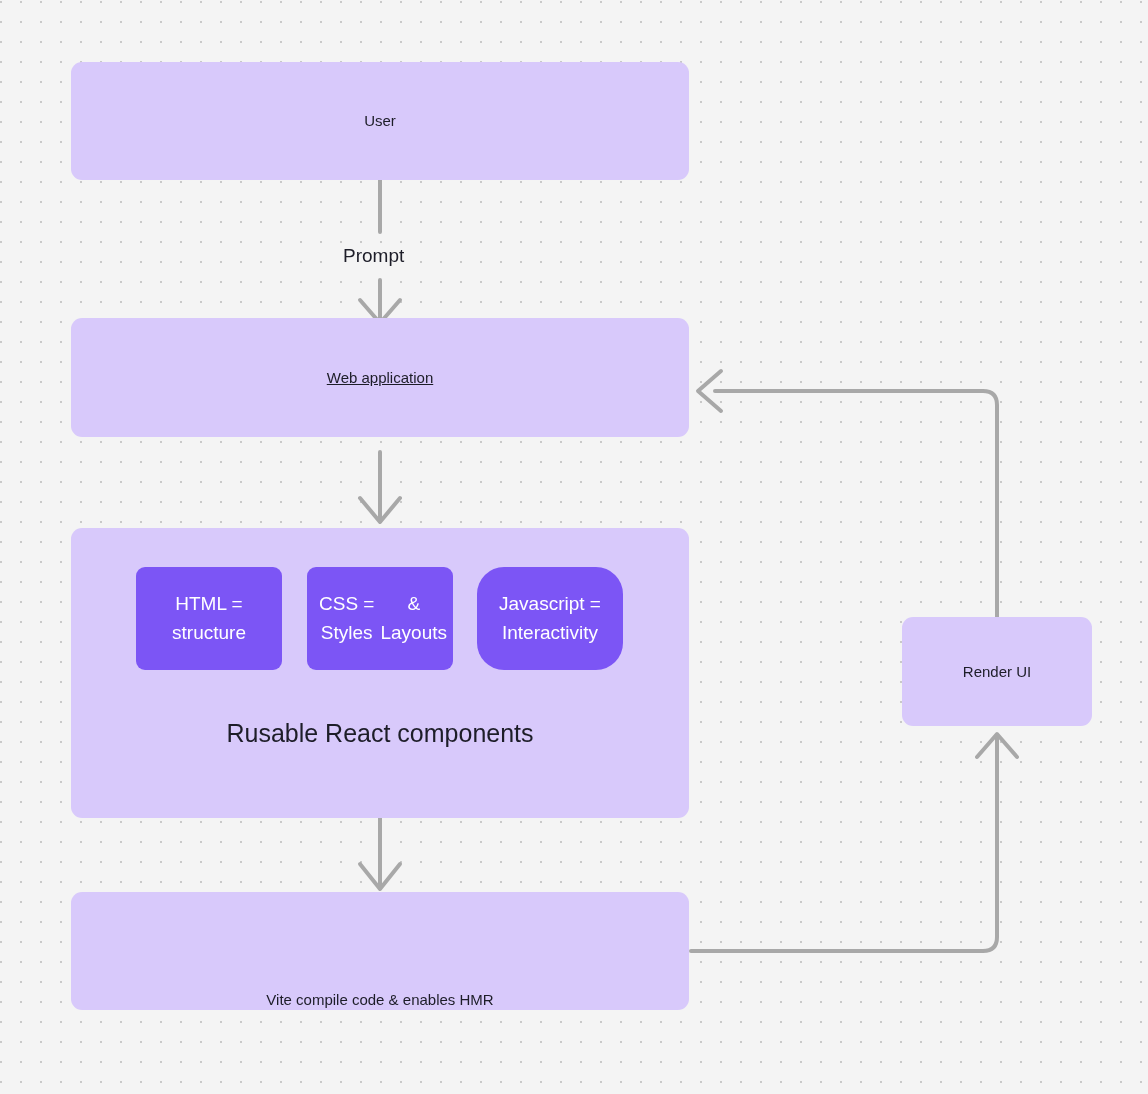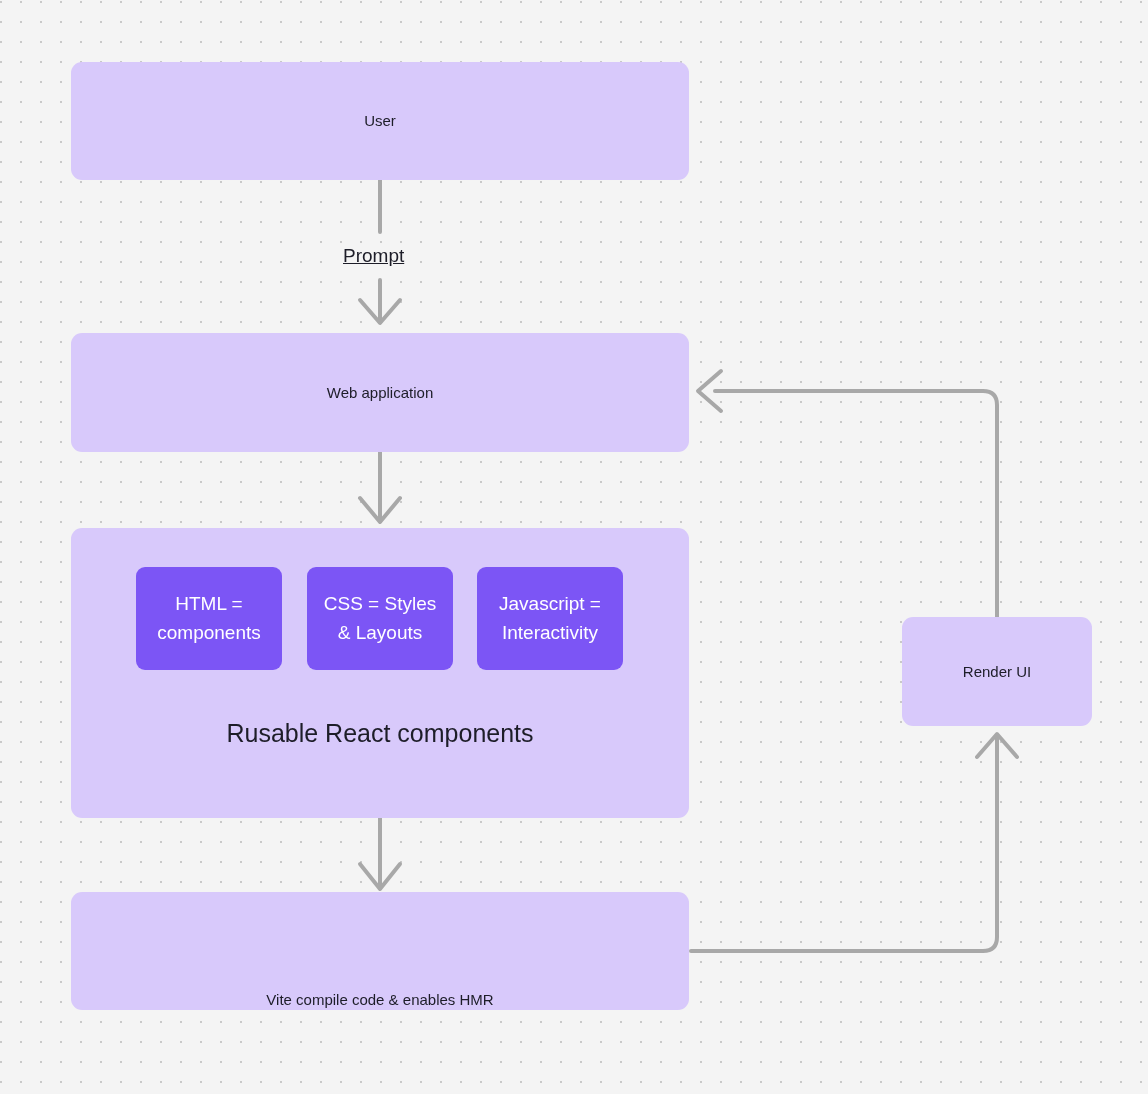--- a/index.html
+++ b/index.html
@@ -53,21 +53,20 @@
   }
   .edge-label {
     position: absolute;
     color: #1d1d28;
     font-size: 19px;
     white-space: nowrap;
     text-align: center;
     background: #f4f4f4;
     padding: 0 5px;
     line-height: 1.2;
-    text-decoration: underline;
   }
   svg.edges {
     position: absolute;
     left: 0;
     top: 0;
     width: 1148px;
     height: 1094px;
     pointer-events: none;
   }
   .edge-path {
@@ -107,38 +106,38 @@
     <path class="edge-head" d="M 977 757 L 997 734 L 1017 757"></path>
 
     <path class="edge-path" d="M 997 617 L 997 405 Q 997 391 983 391 L 715 391"></path>
     <path class="edge-head" d="M 721 371 L 698 391 L 721 411"></path>
   </svg>
 
   <div class="node node-outer" style="left:71px; top:62px; width:618px; height:118px;">
     <span>User</span>
   </div>
 
-  <div class="node node-outer" style="left:71px; top:333px; width:618px; height:119px;">
+  <div class="node node-outer" style="left:71px; top:318px; width:618px; height:119px;text-decoration:underline;">
     <span>Web application</span>
   </div>
 
   <div class="node node-outer" style="left:71px; top:528px; width:618px; height:290px; display:block;">
   </div>
 
   <div class="node node-inner" style="left:136px; top:567px; width:146px; height:103px; flex-direction:column;">
     <span>HTML =</span>
-    <span>components</span>
+    <span>structure</span>
   </div>
 
-  <div class="node node-inner" style="left:307px; top:567px; width:146px; height:103px; flex-direction:column;">
+  <div class="node node-inner" style="left:307px; top:567px; width:146px; height:103px; flex-direction:row;">
     <span>CSS = Styles</span>
     <span>&amp; Layouts</span>
   </div>
 
-  <div class="node node-inner" style="left:477px; top:567px; width:146px; height:103px; flex-direction:column;">
+  <div class="node node-inner" style="left:477px; top:567px; width:146px; height:103px; flex-direction:column;border-radius:27px;">
     <span>Javascript =</span>
     <span>Interactivity</span>
   </div>
 
   <div class="group-label" style="left:71px; top:719px; width:618px;">Rusable React components</div>
 
   <div class="node node-outer" style="left:71px; top:892px; width:618px; height:118px;align-items:flex-end;">
     <span>Vite compile code &amp; enables HMR</span>
   </div>
 

